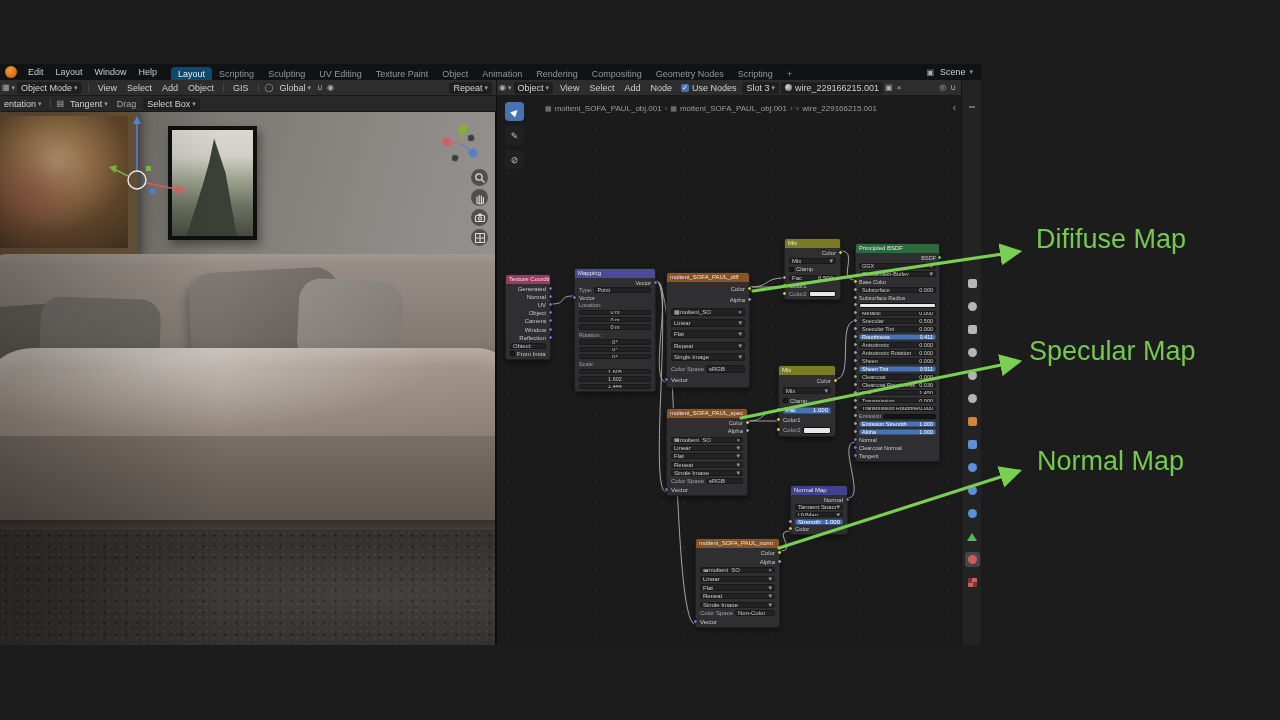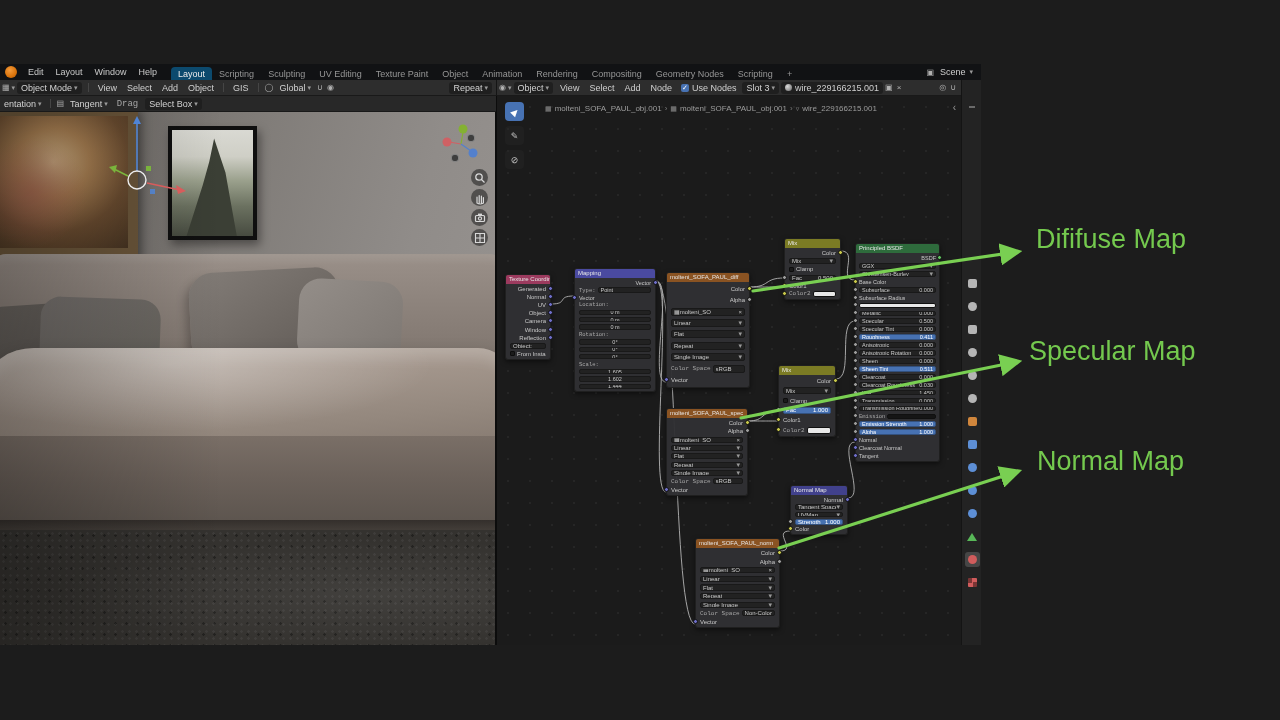--- a/index.html
+++ b/index.html
@@ -88,21 +88,21 @@
           border-radius:3px; box-shadow:0 2px 5px rgba(0,0,0,.5);
           display:flex; flex-direction:column; }
   .nhead { flex:0 0 9px; font-size:6px; line-height:9px; color:#e6e6e6; padding:0 3px;
            border-radius:2px 2px 0 0; white-space:nowrap; overflow:hidden; }
   .nbody { flex:1; display:flex; flex-direction:column; justify-content:space-evenly;
            padding:1px 0; min-height:0; }
   .nrow { flex:1; display:flex; align-items:center; gap:2px; padding:0 4px;
           position:relative; font-size:6px; color:#c8c8c8; min-height:0; overflow:visible; }
   .nrow.out { justify-content:flex-end; }
   .ntxt { white-space:nowrap; overflow:hidden; }
-  .dim { color:#a6a6a6;font-family:Liberation Mono, monospace; }
+  .dim { color:#a6a6a6; }
   .sock { position:absolute; width:5px; height:5px; border-radius:50%; background:#9d9d9d;
           border:1px solid #101010; top:50%; margin-top:-3px; }
   .sock.l { left:-3px; } .sock.r { right:-3px; }
   .nfield { flex:1; display:flex; align-items:center; justify-content:space-between;
             background:#222; border:1px solid #191919; border-radius:2px; height:72%;
             max-height:8px; padding:0 2px; overflow:hidden; min-width:0; }
   .nfield.blue { background:#4772b3; border-color:#33517e; color:#fff; }
   .nfield.center { justify-content:center; }
   .nfield .fval { margin-left:auto; }
   .nfield.center .fval { margin-left:0; }

